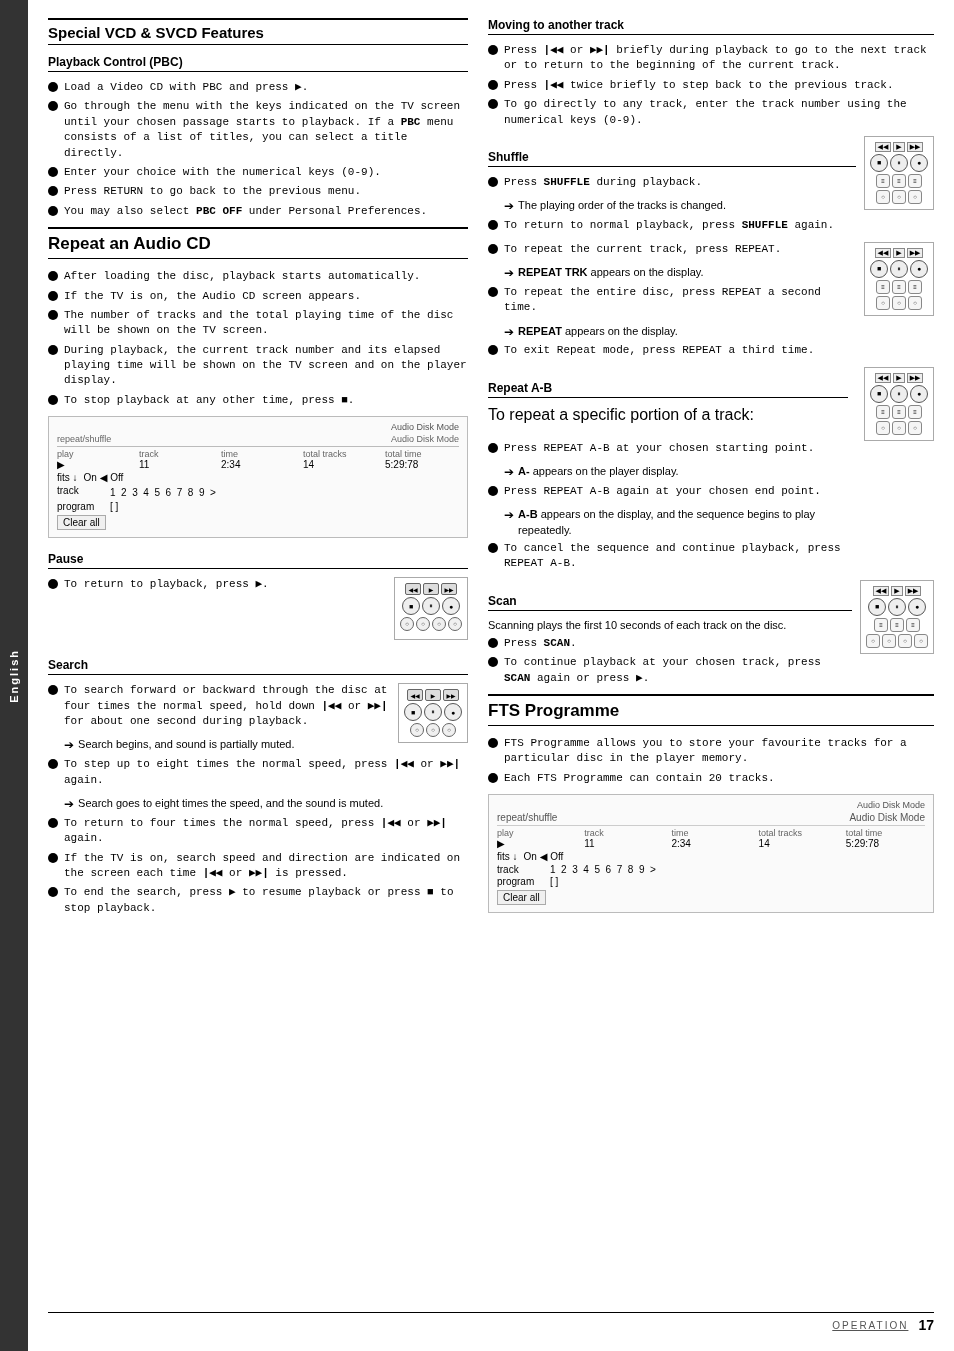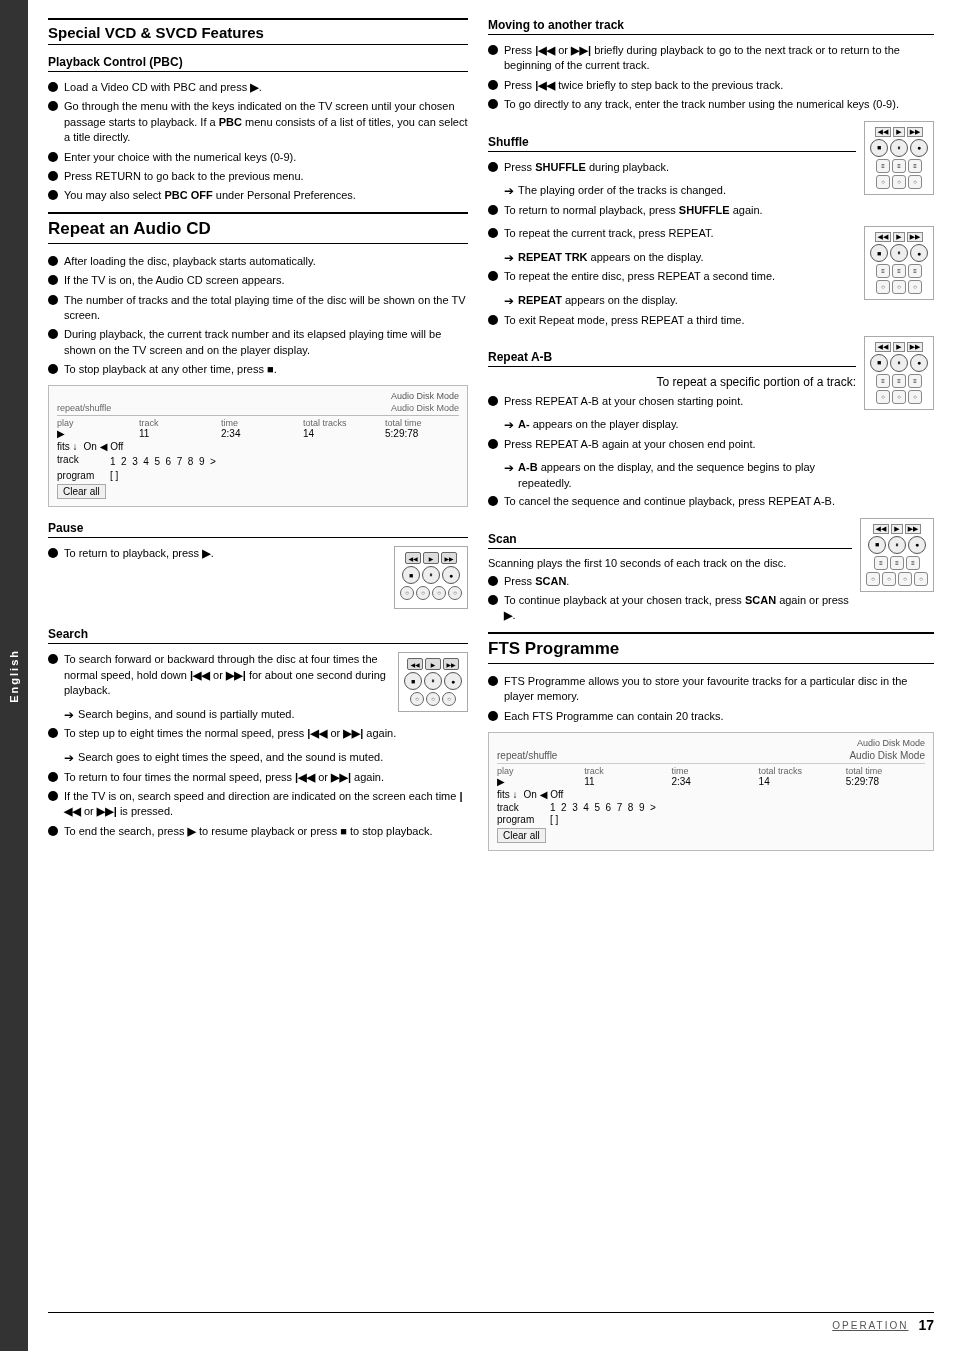--- a/index.html
+++ b/index.html
@@ -73,20 +73,21 @@
       font-size: 12px;
       font-weight: bold;
       border-bottom: 1px solid #000;
       padding-bottom: 2px;
       margin-bottom: 8px;
     }
     ul.bullet-list {
       list-style: none;
       padding: 0;
       margin: 0 0 8px 0;
+      font-family: Liberation Mono, monospace;
     }
     ul.bullet-list li {
       display: flex;
       align-items: flex-start;
       margin-bottom: 4px;
       font-size: 11px;
       line-height: 1.4;
     }
     ul.bullet-list li .bullet {
       width: 10px;
@@ -516,24 +517,24 @@
               </div>
               <div style="display:flex; gap:2px;">
                 <div style="width:14px;height:14px;border:1px solid #888;border-radius:3px;font-size:6px;display:flex;align-items:center;justify-content:center;background:#f5f5f5;">○</div>
                 <div style="width:14px;height:14px;border:1px solid #888;border-radius:3px;font-size:6px;display:flex;align-items:center;justify-content:center;background:#f5f5f5;">○</div>
                 <div style="width:14px;height:14px;border:1px solid #888;border-radius:3px;font-size:6px;display:flex;align-items:center;justify-content:center;background:#f5f5f5;">○</div>
               </div>
             </div>
           </div>
         </div>
 
-        <div style="display:flex; gap:8px; align-items:flex-start;">
+        <div style="display:flex; gap:16px; align-items:flex-start;">
           <div style="flex:1;">
             <h3 class="subsection-title">Repeat A-B</h3>
-            <p style="font-size:12px; margin-bottom:5px;text-align:right;">To repeat a specific portion of a track:</p>
+            <p style="font-size:16px; margin-bottom:17px;">To repeat a specific portion of a track:</p>
             <ul class="bullet-list">
               <li>
                   <span class="bullet"></span>
                   <span class="text">Press REPEAT A-B at your chosen starting point.</span>
                 </li>
             </ul>
             <div class="arrow-item">
                 <span class="arrow">➔</span>
                 <span><strong>A-</strong> appears on the player display.</span>
               </div>

